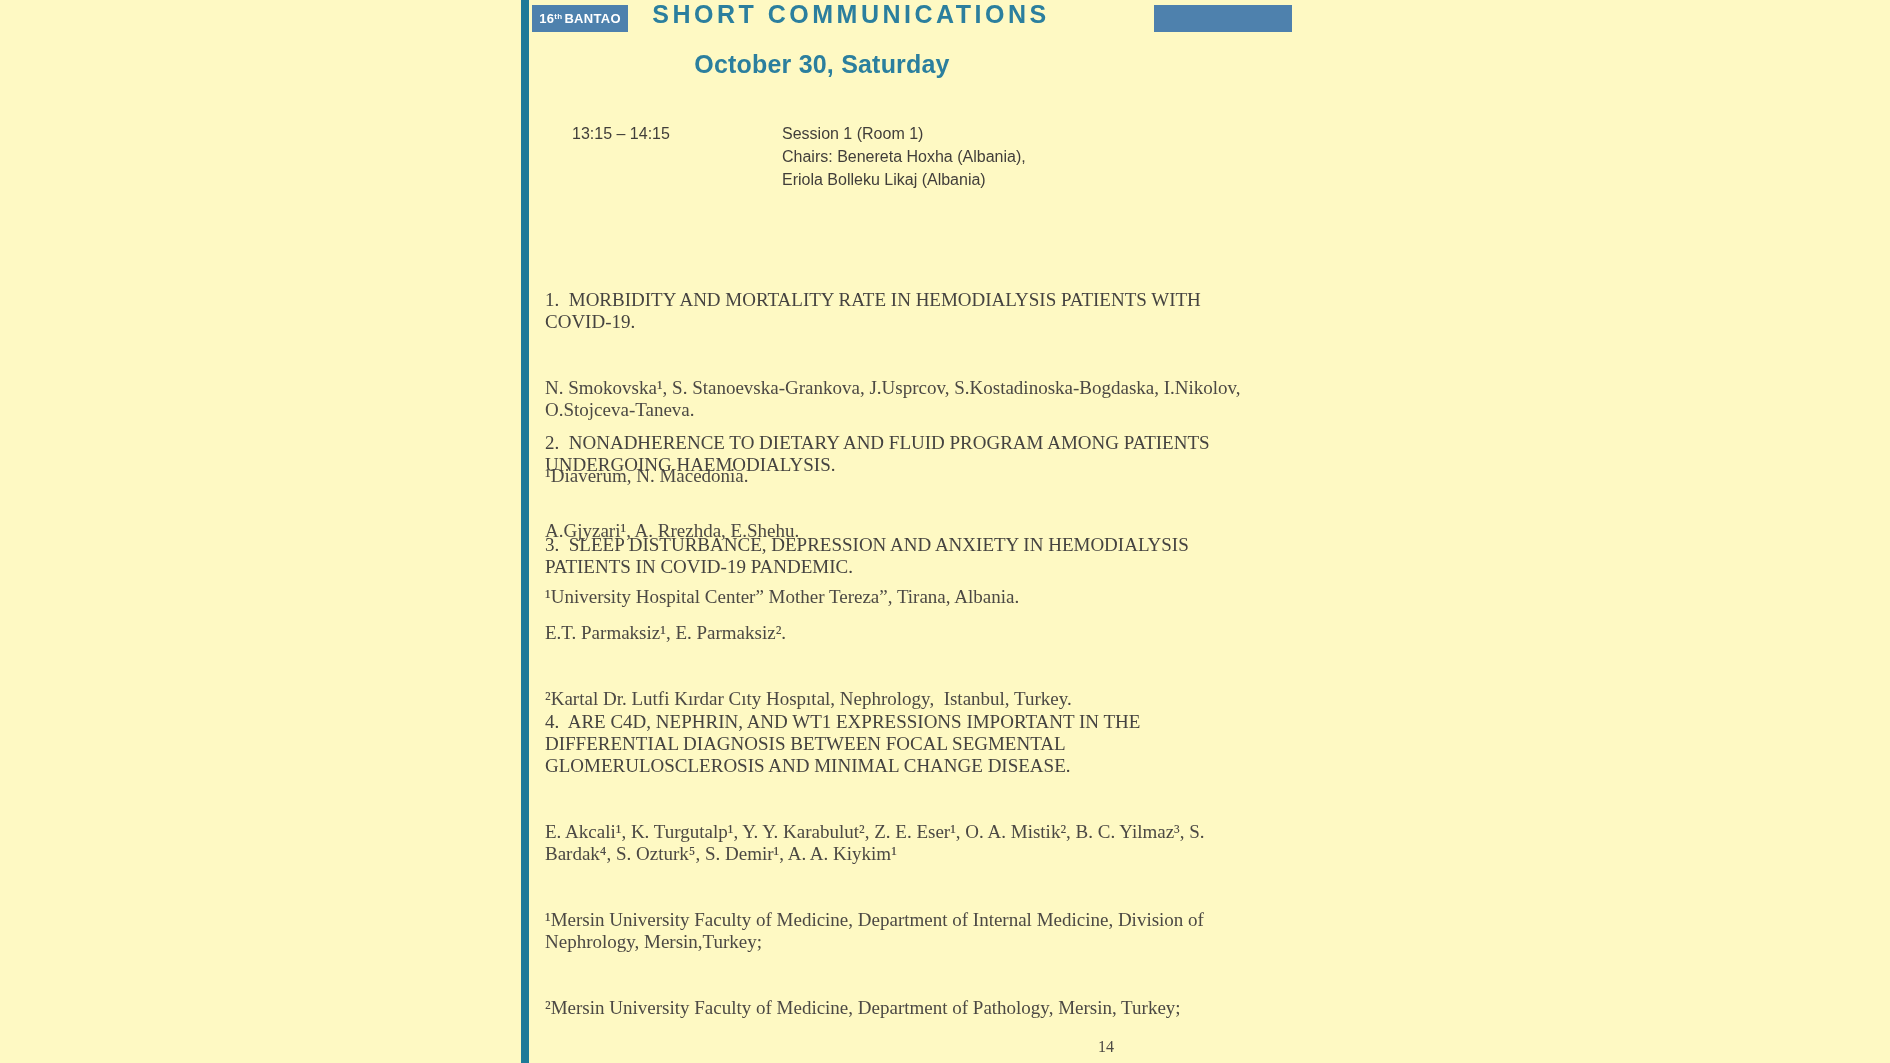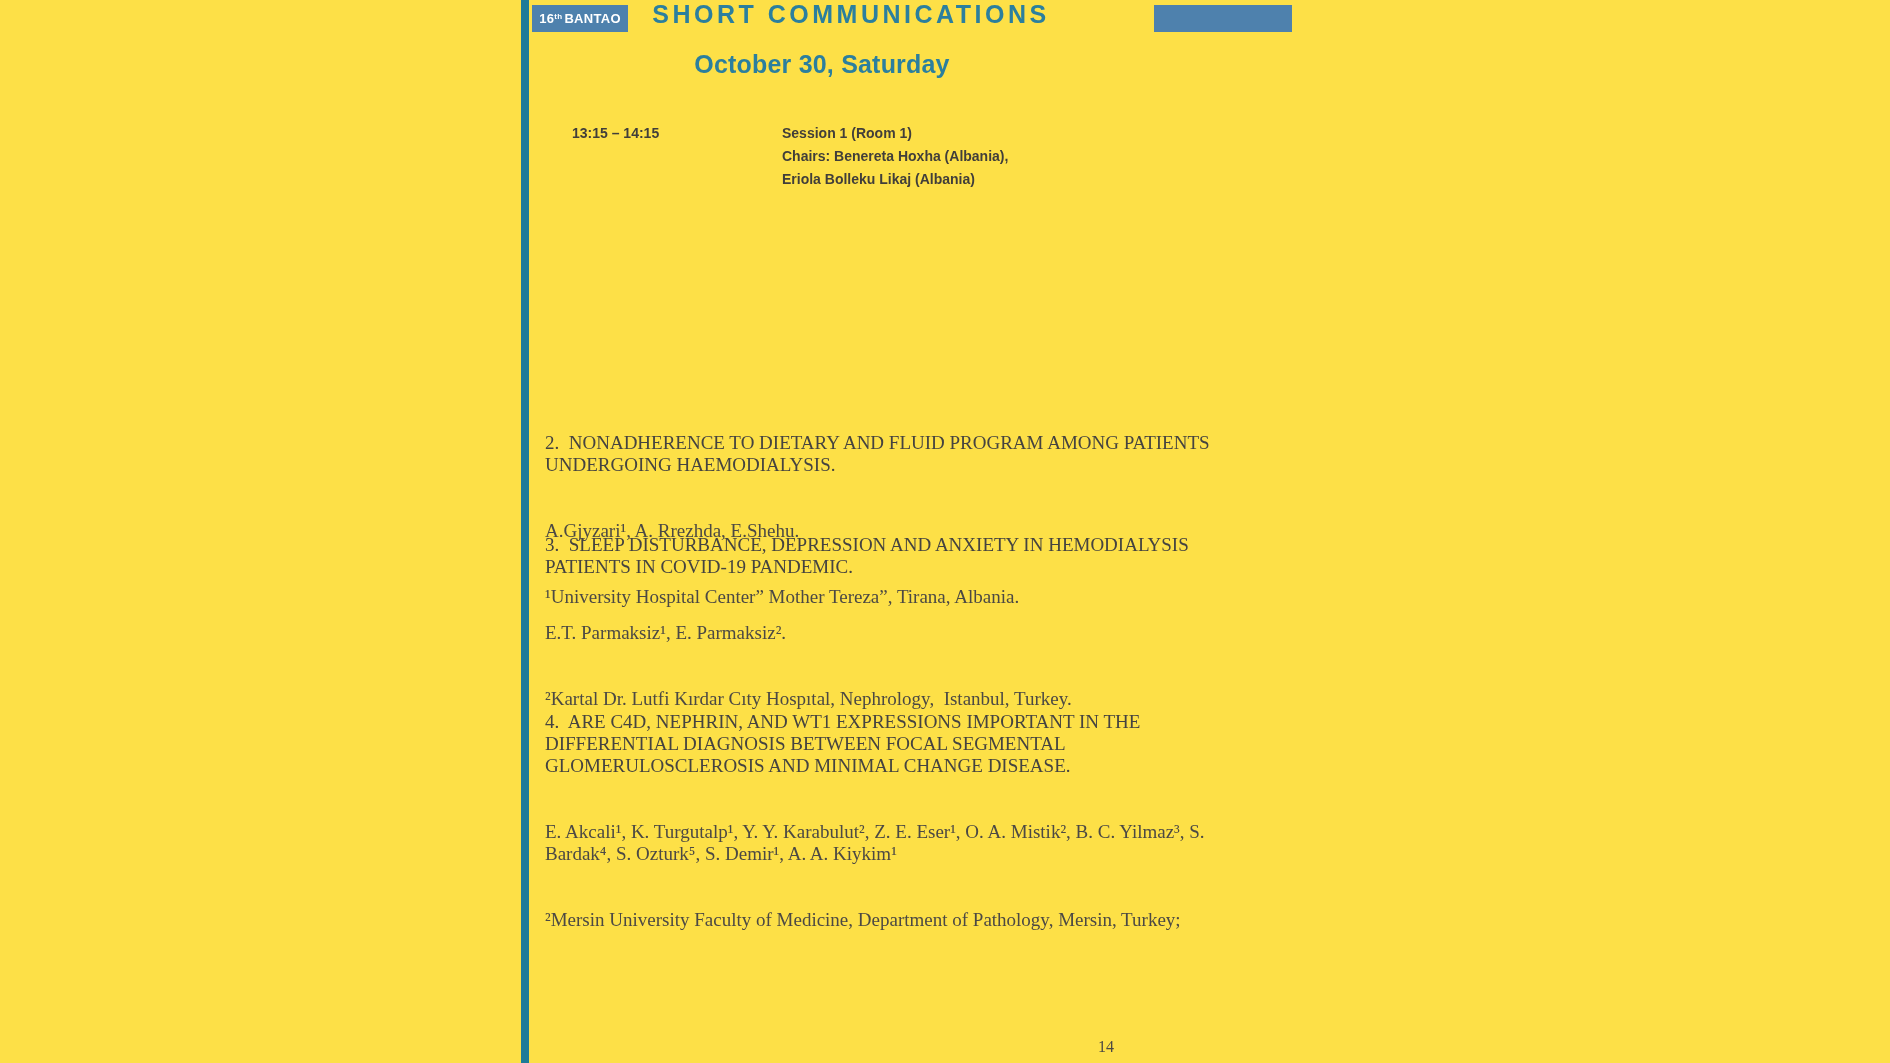--- a/index.html
+++ b/index.html
@@ -1,20 +1,20 @@
 <!DOCTYPE html>
 <html style="--accent-teal: #2b7f9e; --badge-blue: #4e81ad; --bar-teal: #1d7b98; --body-text: #4c4944; --session-text: #413e3a;"><head>
 <meta charset="utf-8">
 <style>
   html, body { margin: 0; padding: 0; background: #ffffff; }
   .canvas {
     position: relative;
     width: 1890px;
     height: 1063px;
-    background: #fde047;
+    background: #fef9c3;
     overflow: hidden;
     font-family: "Liberation Serif", "DejaVu Serif", serif;
   }
   .sidebar {
     position: absolute;
     left: 521px; top: 0; width: 8px; height: 1063px;
     background: var(--bar-teal, #1d7b98);
   }
   .badge {
     position: absolute;
@@ -47,21 +47,21 @@
     text-align: center;
     color: var(--accent-teal, #2b7f9e);
     font-family: "Liberation Sans", "DejaVu Sans", sans-serif;
     font-weight: bold; font-size: 25px; letter-spacing: 0.2px;
     white-space: nowrap;
   }
   .session-time, .session-info {
     position: absolute;
     color: var(--session-text, #413e3a);
     font-family: "Liberation Sans", "DejaVu Sans", sans-serif;
-    font-weight: bold; font-size: 14px; line-height: 23px;
+    font-weight: normal; font-size: 16px; line-height: 23px;
   }
   .session-time { left: 572px; top: 122px; }
   .session-info { left: 782px; top: 122px; }
   .item {
     position: absolute;
     left: 545px; width: 715px;
     color: var(--body-text, #4c4944);
     font-size: 19px; line-height: 22px;
     white-space: pre-wrap;
   }
@@ -91,36 +91,42 @@
   <h1 class="title">SHORT COMMUNICATIONS</h1>
   <h2 class="subtitle">October 30, Saturday</h2>
 
   <div class="session-time">13:15 – 14:15</div>
   <div class="session-info">
     <div>Session 1 (Room 1)</div>
     <div>Chairs: Benereta Hoxha (Albania),</div>
     <div>Eriola Bolleku Likaj (Albania)</div>
   </div>
 
+  <div class="item" style="top:245px">
+    <div class="item-title">1.  MORBIDITY AND MORTALITY RATE IN HEMODIALYSIS PATIENTS WITH COVID-19.</div>
+    <div class="item-authors">N. Smokovska¹, S. Stanoevska-Grankova, J.Usprcov, S.Kostadinoska-Bogdaska, I.Nikolov, O.Stojceva-Taneva.</div>
+    <div class="item-affil">¹Diaverum, N. Macedonia.</div>
+  </div>
 
   <div class="item" style="top:388px">
     <div class="item-title">2.  NONADHERENCE TO DIETARY AND FLUID PROGRAM AMONG PATIENTS UNDERGOING HAEMODIALYSIS.</div>
     <div class="item-authors">A.Gjyzari¹, A. Rrezhda, E.Shehu.</div>
     <div class="item-affil">¹University Hospital Center” Mother Tereza”, Tirana, Albania.</div>
   </div>
 
   <div class="item" style="top:490px">
     <div class="item-title">3.  SLEEP DISTURBANCE, DEPRESSION AND ANXIETY IN HEMODIALYSIS PATIENTS IN COVID-19 PANDEMIC.</div>
     <div class="item-authors">E.T. Parmaksiz¹, E. Parmaksiz².</div>
     <div class="item-affil">²Kartal Dr. Lutfi Kırdar Cıty Hospıtal, Nephrology,  Istanbul, Turkey.</div>
   </div>
 
   <div class="item" style="top:667px">
     <div class="item-title">4.  ARE C4D, NEPHRIN, AND WT1 EXPRESSIONS IMPORTANT IN THE DIFFERENTIAL DIAGNOSIS BETWEEN FOCAL SEGMENTAL GLOMERULOSCLEROSIS AND MINIMAL CHANGE DISEASE.</div>
     <div class="item-authors">E. Akcali¹, K. Turgutalp¹, Y. Y. Karabulut², Z. E. Eser¹, O. A. Mistik², B. C. Yilmaz³, S. Bardak⁴, S. Ozturk⁵, S. Demir¹, A. A. Kiykim¹</div>
+    <div class="item-affil">¹Mersin University Faculty of Medicine, Department of Internal Medicine, Division of Nephrology, Mersin,Turkey;</div>
     <div class="item-affil">²Mersin University Faculty of Medicine, Department of Pathology, Mersin, Turkey;</div>
     
     
     
   </div>
 
   <div class="page-number">14</div>
 
 </div>
 

